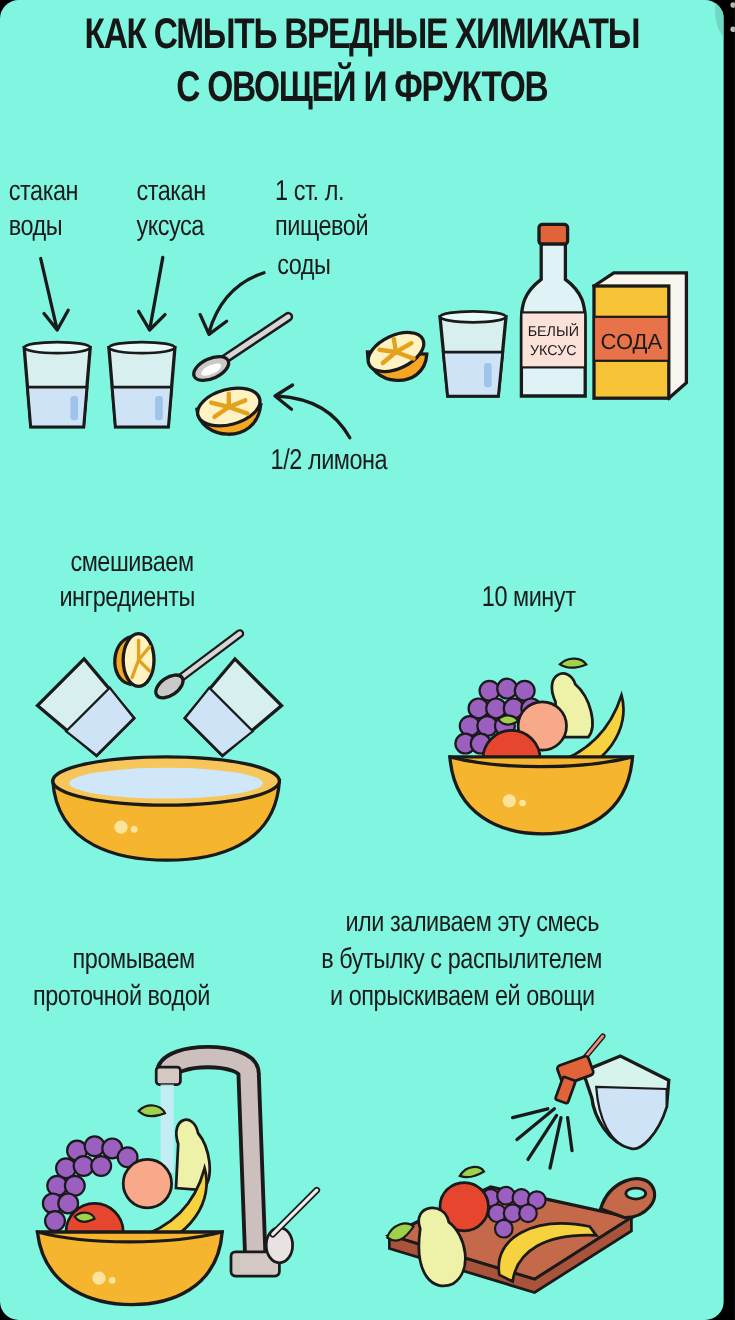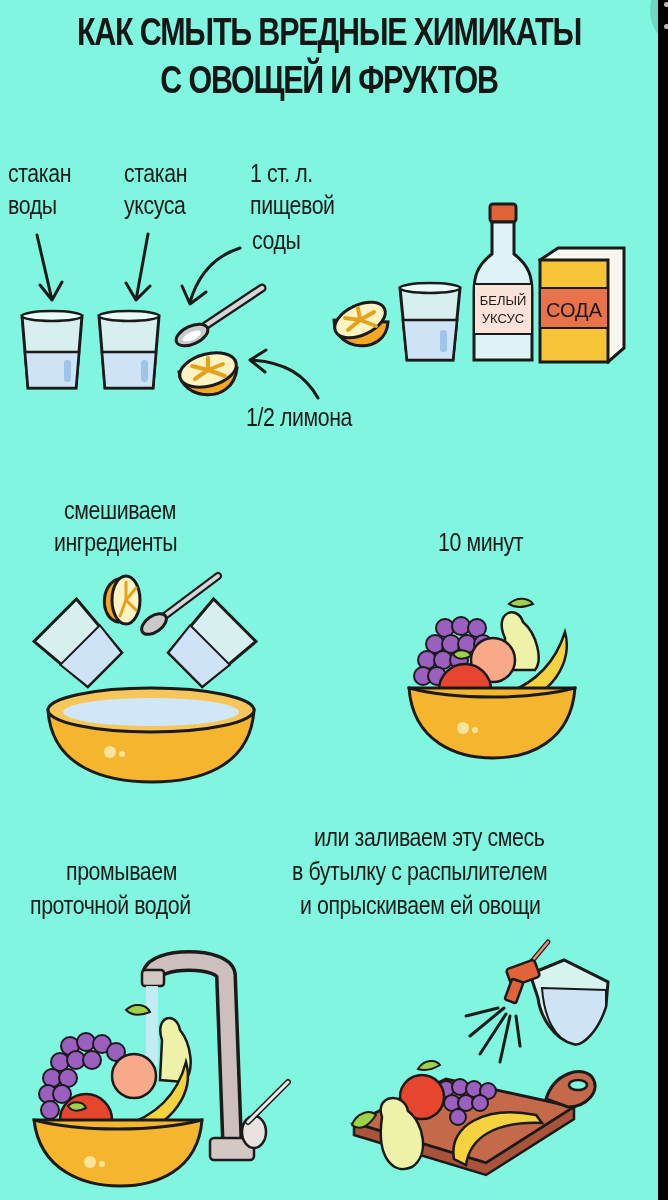--- a/index.html
+++ b/index.html
@@ -3,21 +3,21 @@
 <meta charset="utf-8">
 <style>
   html, body { margin: 0; padding: 0; }
   body {
     width: 668px; height: 1200px; overflow: hidden; position: relative;
     background: #000;
     font-family: "Liberation Sans", "DejaVu Sans", sans-serif;
   }
   #canvas {
     position: absolute; left: 0; top: 0; width: 658px; height: 1200px;
-    background: #80f6e0; overflow: hidden;
+    background: #80f6e0; overflow: hidden; border-radius: 17px;
   }
   #edge-strip {
     position: absolute; left: 658px; top: 0; width: 10px; height: 1200px; background: #000;
   }
   .edge-dot { position: absolute; left: 664px; width: 5px; height: 5px; border-radius: 50%; background: #bbb; }
   .corner-blob {
     position: absolute; left: 650px; top: -20px; width: 40px; height: 60px; border-radius: 50%;
     background: #6fd8c5;
   }
   .title {

